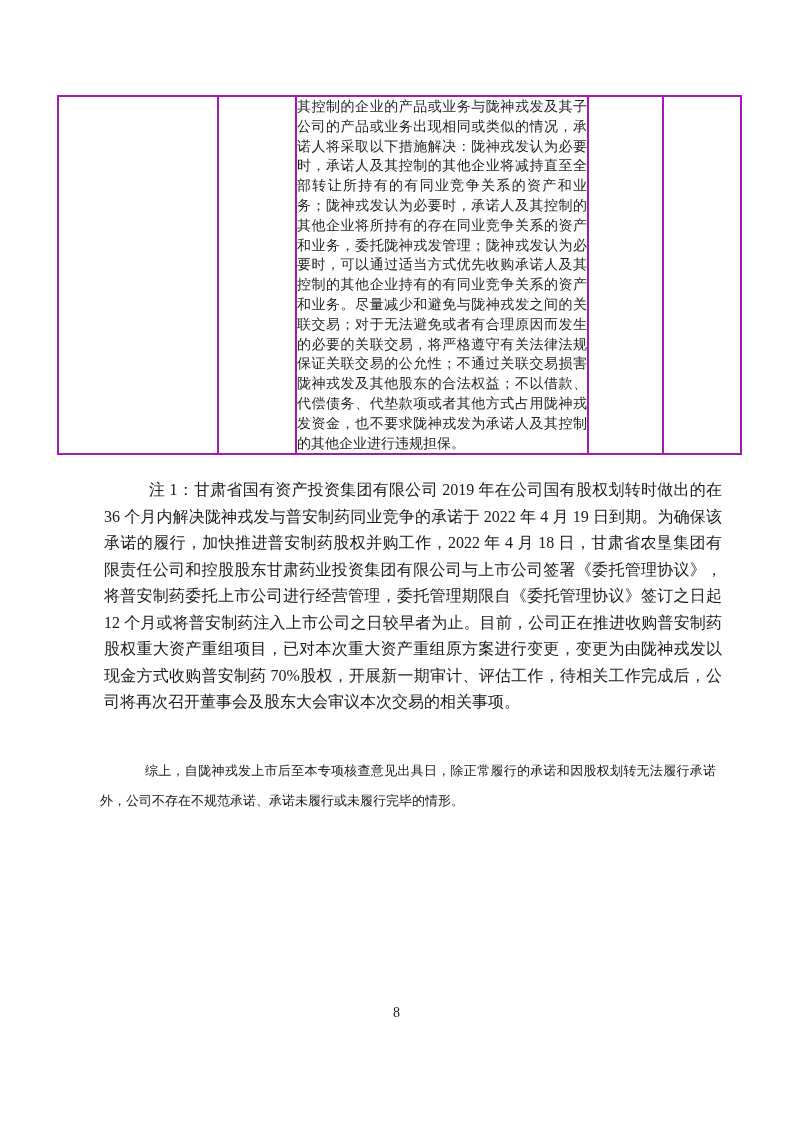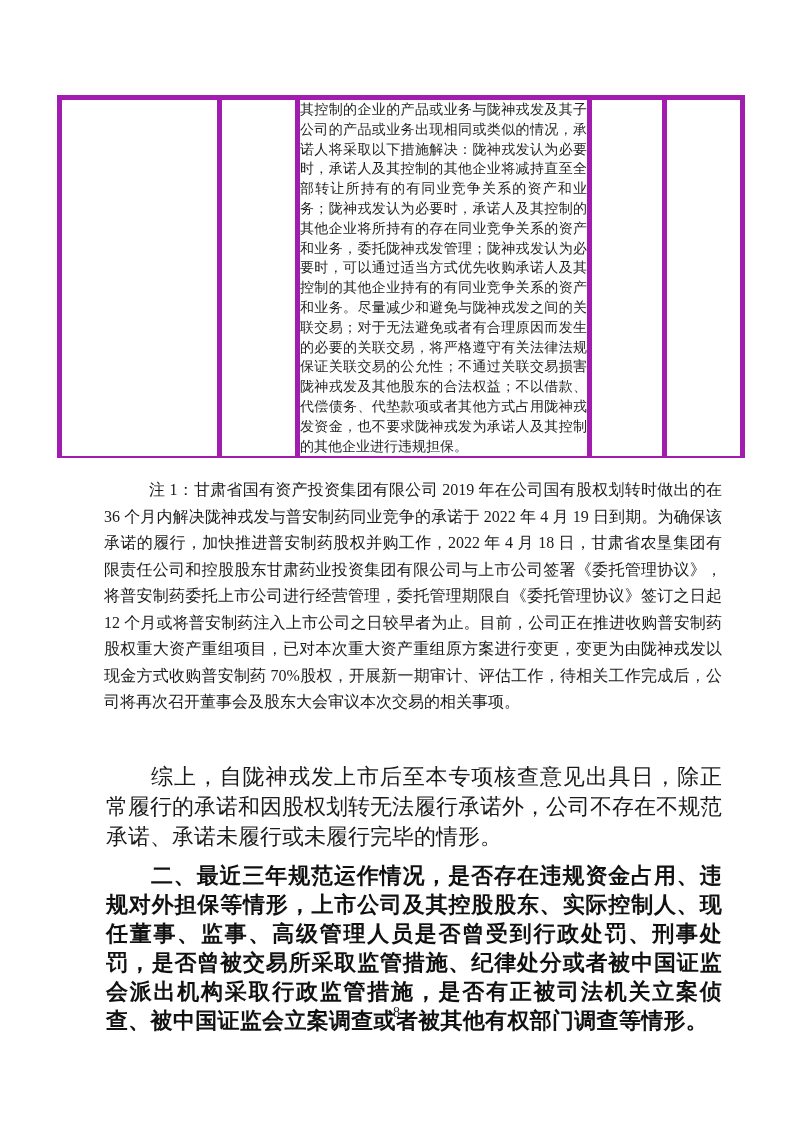--- a/index.html
+++ b/index.html
@@ -18,21 +18,21 @@
   }
   table.commit-table {
     position: absolute;
     left: 57px;
     top: 95px;
     width: 683px;
     border-collapse: collapse;
     table-layout: fixed;
   }
   table.commit-table td {
-    border: 5px solid #a21caf;
+    border: 2px solid #a21caf;
     vertical-align: top;
     padding: 0;
   }
   table.commit-table tr td {
     border-bottom-width: 2px;
   }
   td.cell-content {
     font-size: 14px;
     line-height: 19.8px;
     text-align: justify;
@@ -48,22 +48,22 @@
     font-size: 16px;
     line-height: 26.5px;
     text-align: justify;
     text-indent: 45px;
     color: #1a1a1a;
   }
   p.body-para {
     position: absolute;
     left: 90px;
     width: 616px;
-    margin: 16px;
-    font-size: 22px;
+    margin: 10px;
+    font-size: 13px;
     line-height: 30px;
     text-align: justify;
     text-indent: 45px;
     color: #1a1a1a;
   }
   p.summary {
     top: 746px;
   }
   p.section-heading {
     top: 845px;
@@ -103,17 +103,16 @@
         <td></td>
         <td></td>
       </tr>
     </tbody>
   </table>
 
   <p class="note">注 1：甘肃省国有资产投资集团有限公司 2019 年在公司国有股权划转时做出的在 36 个月内解决陇神戎发与普安制药同业竞争的承诺于 2022 年 4 月 19 日到期。为确保该承诺的履行，加快推进普安制药股权并购工作，2022 年 4 月 18 日，甘肃省农垦集团有限责任公司和控股股东甘肃药业投资集团有限公司与上市公司签署《委托管理协议》，将普安制药委托上市公司进行经营管理，委托管理期限自《委托管理协议》签订之日起 12 个月或将普安制药注入上市公司之日较早者为止。目前，公司正在推进收购普安制药股权重大资产重组项目，已对本次重大资产重组原方案进行变更，变更为由陇神戎发以现金方式收购普安制药 70%股权，开展新一期审计、评估工作，待相关工作完成后，公司将再次召开董事会及股东大会审议本次交易的相关事项。</p>
 
   <p class="body-para summary">综上，自陇神戎发上市后至本专项核查意见出具日，除正常履行的承诺和因股权划转无法履行承诺外，公司不存在不规范承诺、承诺未履行或未履行完毕的情形。</p>
 
-  <p class="body-para section-heading">二、最近三年规范运作情况，是否存在违规资金占用、违规对外担保等情形，上市公司及其控股股东、实际控制人、现任董事、监事、高级管理人员是否曾受到行政处罚、刑事处罚，是否曾被交易所采取监管措施、纪律处分或者被中国证监会派出机构采取行政监管措施，是否有正被司法机关立案侦查、被中国证监会立案调查或者被其他有权部门调查等情形。</p>
 
   <div class="page-number">8</div>
 
 </div>
 
 </body></html>

